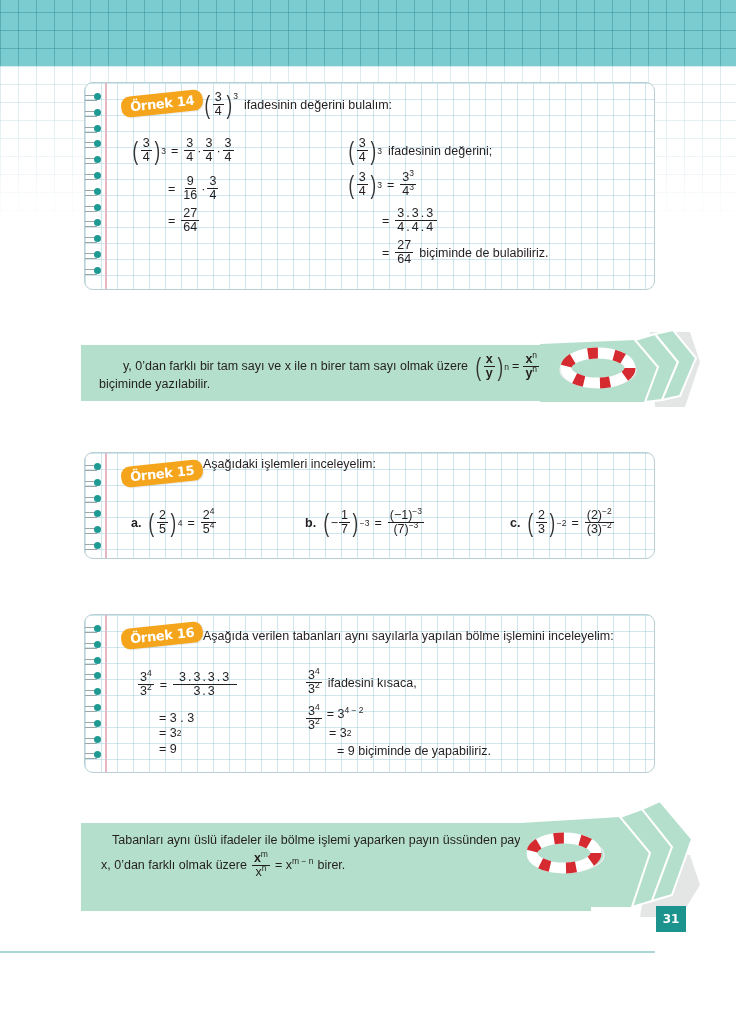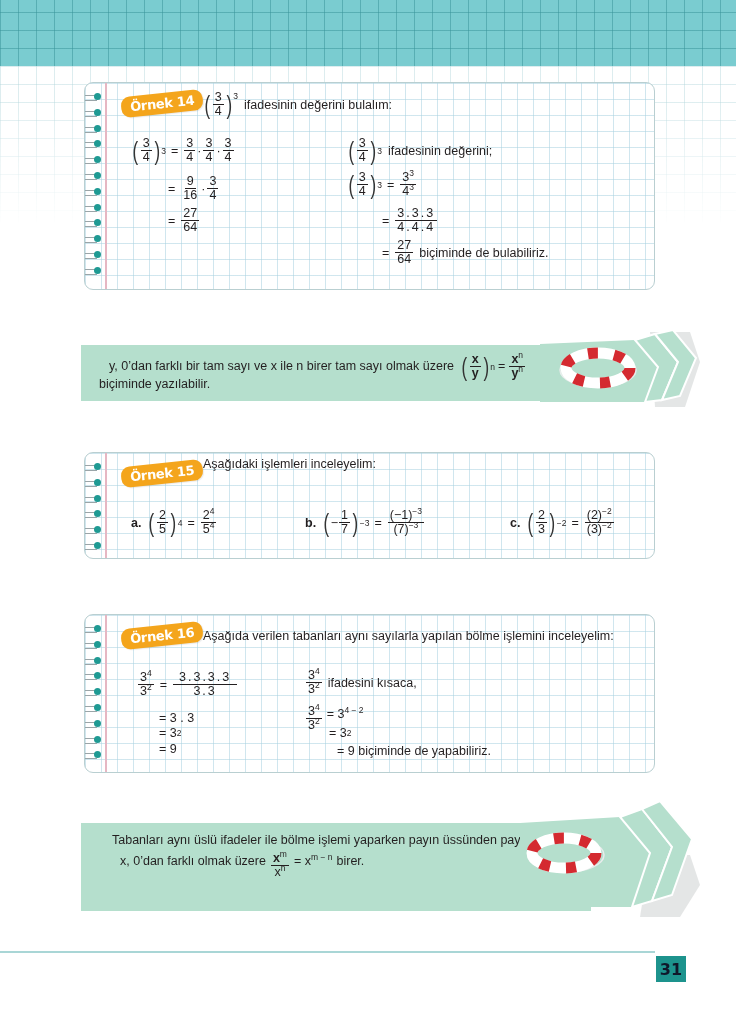--- a/index.html
+++ b/index.html
@@ -69,22 +69,22 @@
   .bold { font-weight: bold; }
 
   .info-box {
     position: absolute; left: 81px; width: 510px;
     background: #b5dfcd; font-size: 12.5px; line-height: 1.5;
   }
   .lifebuoy-wrap { position: absolute; }
 
   .footer-line { position: absolute; left: 0; top: 951px; width: 655px; height: 2px; background: #a9d6d6; }
   .page-num {
-    position: absolute; left: 656px; top: 956px; width: 30px; height: 26px;
-    background: #1d938d; color: #0f172a; font-weight: bold; font-size: 16px;
+    position: absolute; left: 656px; top: 906px; width: 30px; height: 26px;
+    background: #1d938d; color: #ffffff; font-weight: bold; font-size: 12px;
     display: flex; align-items: center; justify-content: center;
     font-family: "DejaVu Sans", sans-serif;
   }
 </style>
 </head>
 <body>
 
 <div class="header-band"></div>
 <div class="page-grid"></div>
 
@@ -205,21 +205,21 @@
     <span class="frac">
         <span class="num">27</span>
         <span class="den">64</span>
       </span>
     <span style="margin-left:5px;">biçiminde de bulabiliriz.</span>
   </div>
 </div>
 
 <div class="info-box" style="top:345px;height:56px;padding:8px 0 0 6px;">
   <div style="display:flex;align-items:center;white-space:nowrap;">
-    <span style="margin-left:22px;">y, 0’dan farklı bir tam sayı ve x ile n birer tam sayı olmak üzere</span>
+    <span style="margin-left:36px;">y, 0’dan farklı bir tam sayı ve x ile n birer tam sayı olmak üzere</span>
     <span class="paren" style="margin-left:6px;">
         <span class="p">(</span>
       <span class="frac bold">
           <span class="num">x</span>
           <span class="den">y</span>
         </span>
       <span class="p">)</span>
       </span>
       <sup>n</sup>
     <span class="eq" style="margin:0 3px;">=</span>
@@ -357,21 +357,21 @@
   </div>
   <div class="row" style="left:244px;top:111px;">
       <span>= 3</span>
       <sup>2</sup>
     </div>
   <div class="row" style="left:252px;top:129px;">= 9 biçiminde de yapabiliriz.</div>
 </div>
 
 <div class="info-box" style="top:823px;height:88px;padding:8px 0 0 3px;">
   <div style="margin-left:28px;">Tabanları aynı üslü ifadeler ile bölme işlemi yaparken payın üssünden pay-</div>
-  <div style="display:flex;margin-left:36px;margin-top:2px;white-space:nowrap;">
+  <div style="display:flex;align-items:center;margin-left:17px;margin-top:2px;white-space:nowrap;">
     <span>x, 0’dan farklı olmak üzere</span>
     <span class="frac" style="margin-left:5px;">
         <span class="num"><b>x</b><sup>m</sup></span>
         <span class="den"><span>x</span><sup>n</sup></span>
       </span>
     <span style="margin-left:4px;"><span>= x</span><sup>m − n</sup></span>
     <span style="margin-left:4px;">birer.</span>
   </div>
 </div>
 <svg class="lifebuoy-wrap" style="left:520px;top:795px;" width="190" height="130" viewBox="0 0 190 130">

